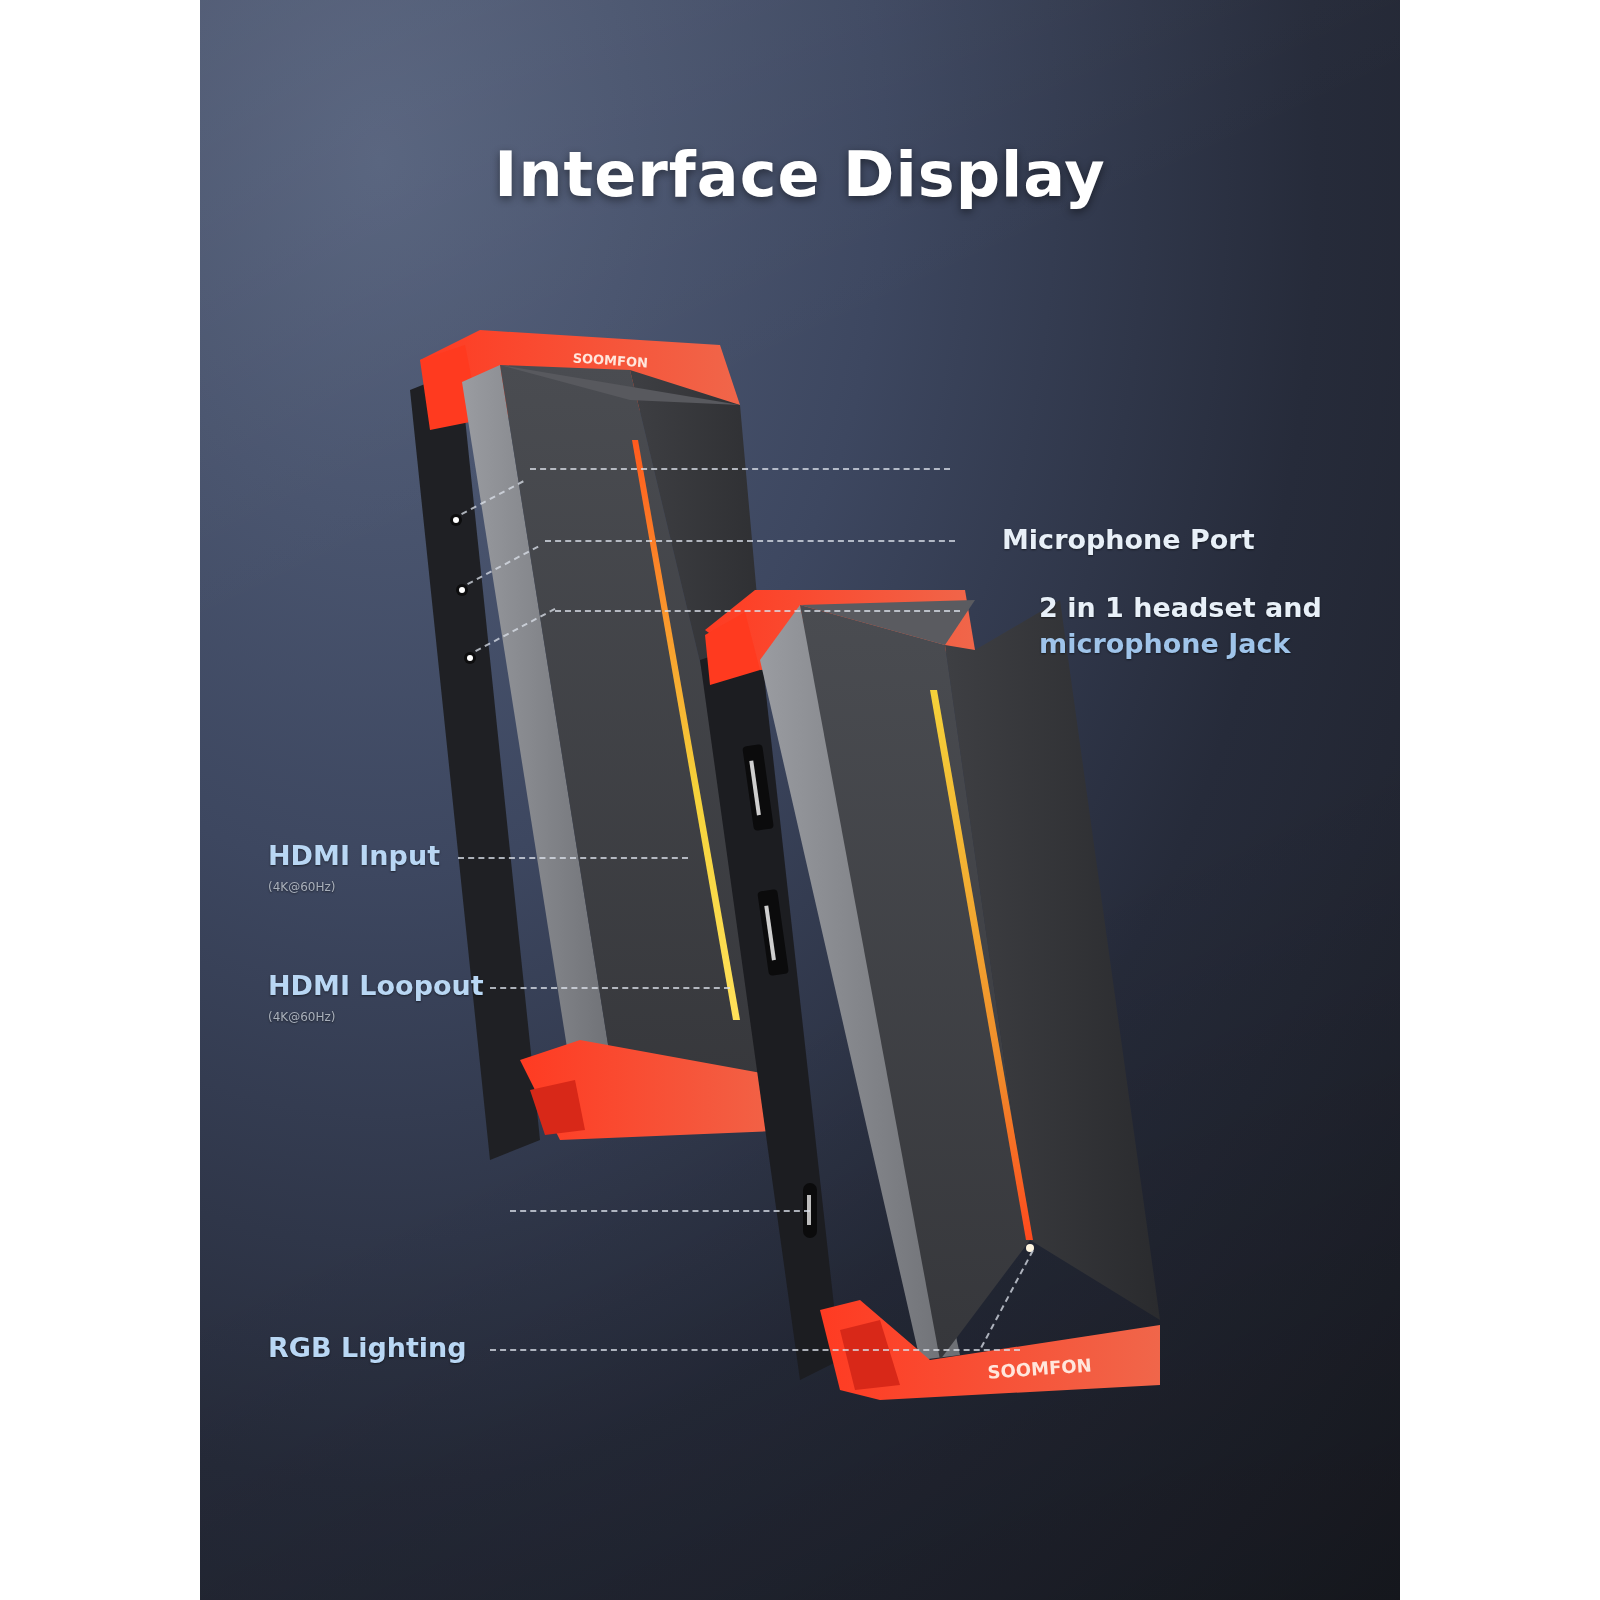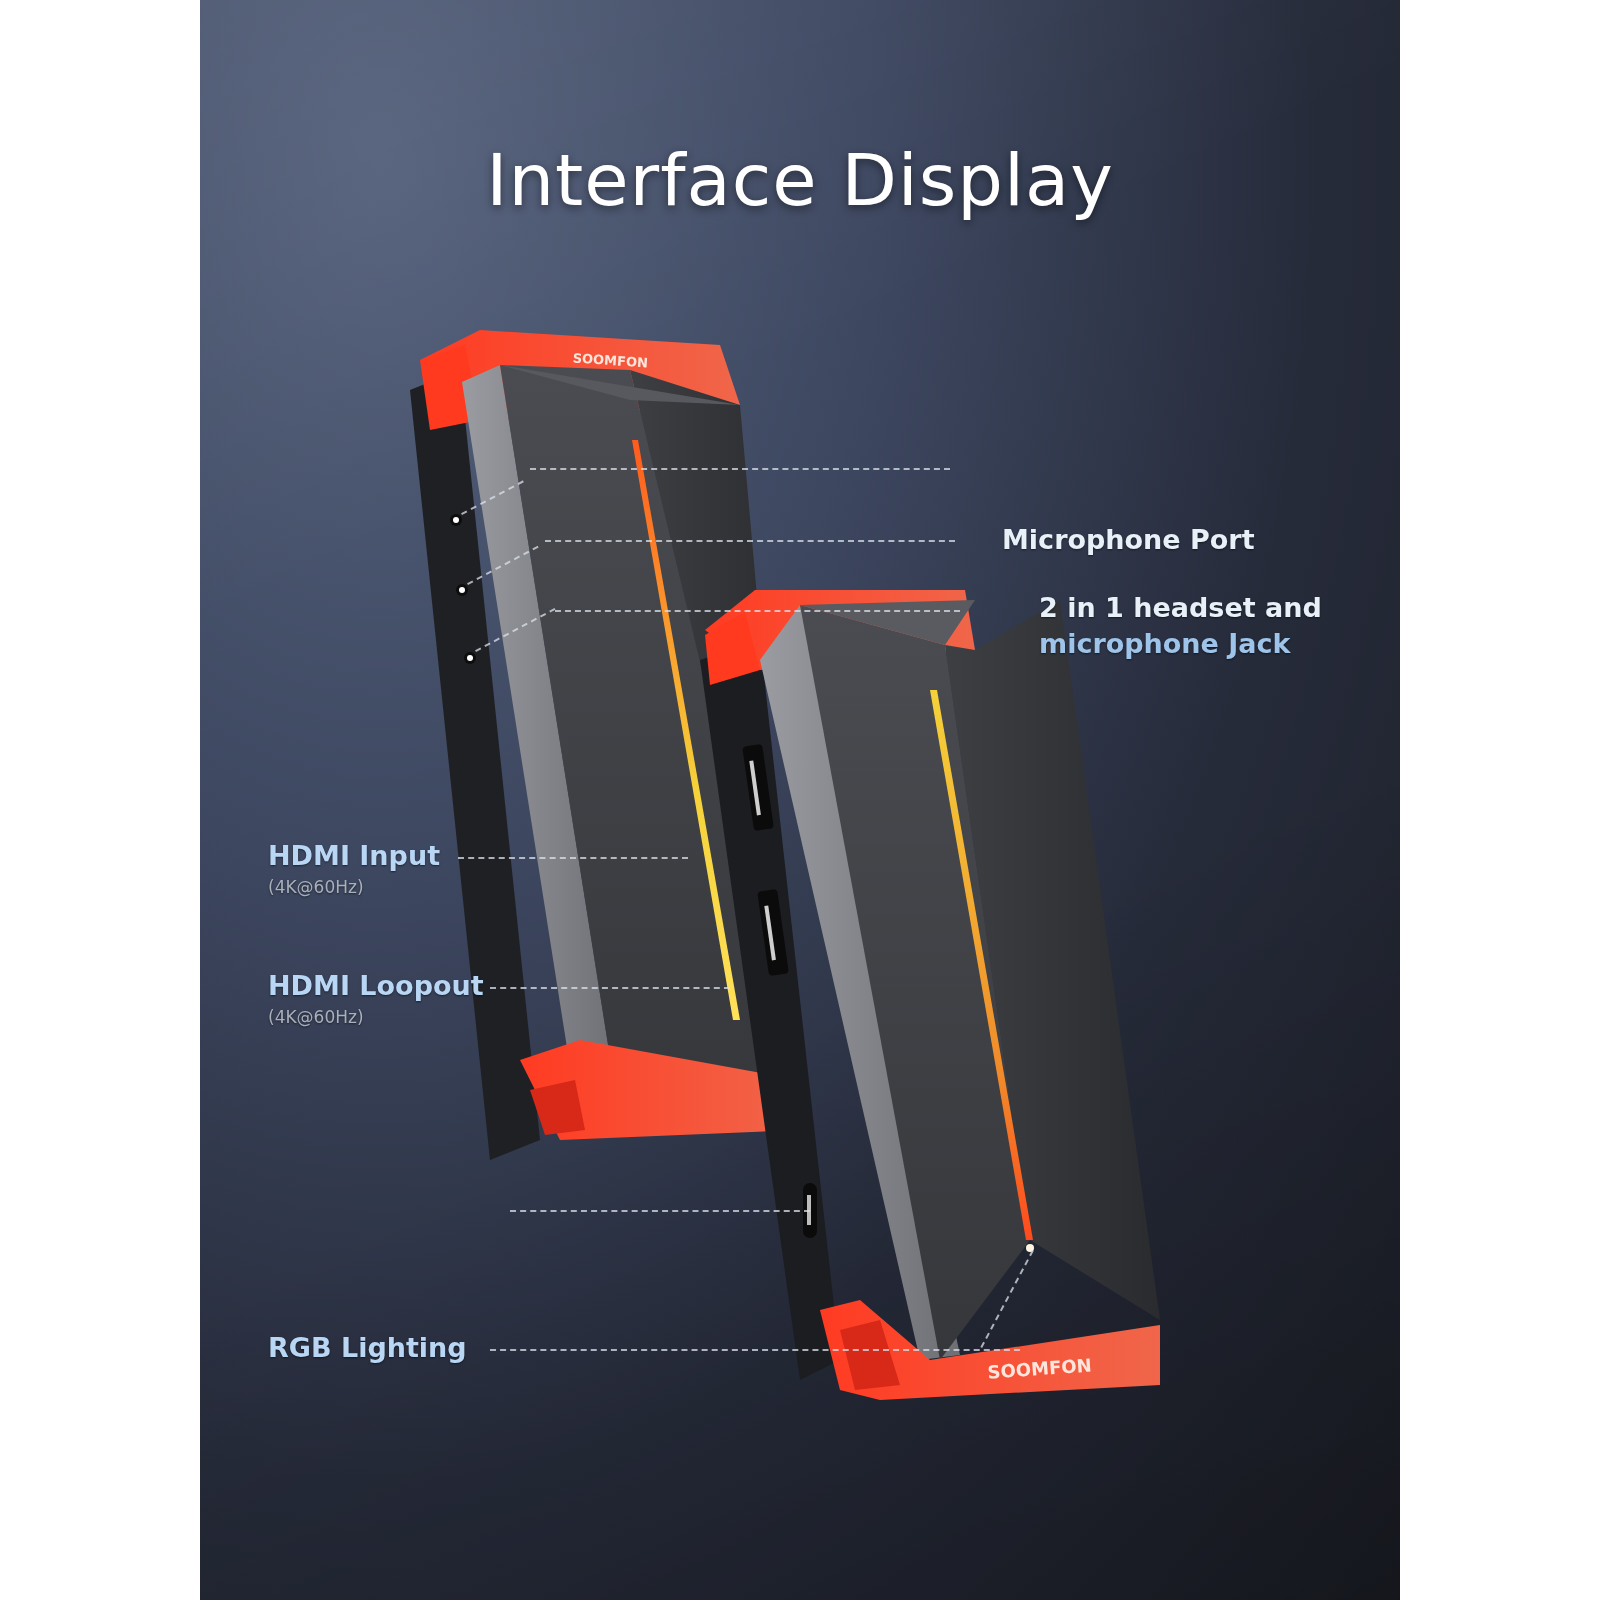--- a/index.html
+++ b/index.html
@@ -3,27 +3,27 @@
 <meta charset="utf-8">
 <style>
   html, body { margin:0; padding:0; }
   body { width:1600px; height:1600px; background:#ffffff; position:relative; overflow:hidden;
          font-family:"DejaVu Sans", sans-serif; }
   .panel { position:absolute; left:200px; top:0; width:1200px; height:1600px; overflow:hidden;
            background: radial-gradient(ellipse at 15% 10%, #55617c 0%, #3d4760 35%, #262b3a 65%, #1c1e26 100%); }
   .panel .sheen { position:absolute; inset:0;
            background: linear-gradient(155deg, rgba(255,255,255,0.05) 0%, rgba(255,255,255,0) 30%, rgba(0,0,0,0) 60%, rgba(0,0,0,0.25) 100%); }
   .title { position:absolute; left:0; width:1200px; top:138px; text-align:center; color:#ffffff;
-           font-family:"DejaVu Sans", sans-serif; font-weight:normal; font-size:72px; letter-spacing:1px;
+           font-family:"DejaVu Sans", sans-serif; font-weight:bold; font-size:62px; letter-spacing:1px;
            text-shadow:0 3px 8px rgba(0,0,0,0.45); }
   .label { position:absolute; color:#d8e6f4; font-weight:bold; font-size:27px; line-height:36px; white-space:nowrap;
            text-shadow:0 1px 2px rgba(0,0,0,0.5); }
   .label .l2 { color:#9fc4ea; }
   .label .line1 { color:#e8f0f8; }
-  .label .sub { display:block; color:#a9b0bb; font-weight:normal; font-size:17px; line-height:26px; }
+  .label .sub { display:block; color:#a9b0bb; font-weight:normal; font-size:12px; line-height:26px; }
   .leftlabel .main { color:#b9d7f4;margin-top:6px; }
   .dash { position:absolute; height:0; border-top:2px dashed rgba(220,225,235,0.75); }
   .dashv { position:absolute; width:0; border-left:2px dashed rgba(220,225,235,0.75); transform-origin:top left; }
   svg.device { position:absolute; left:0; top:0; }
 </style>
 </head>
 <body>
 
 <div class="panel">
   <div class="sheen"></div>

